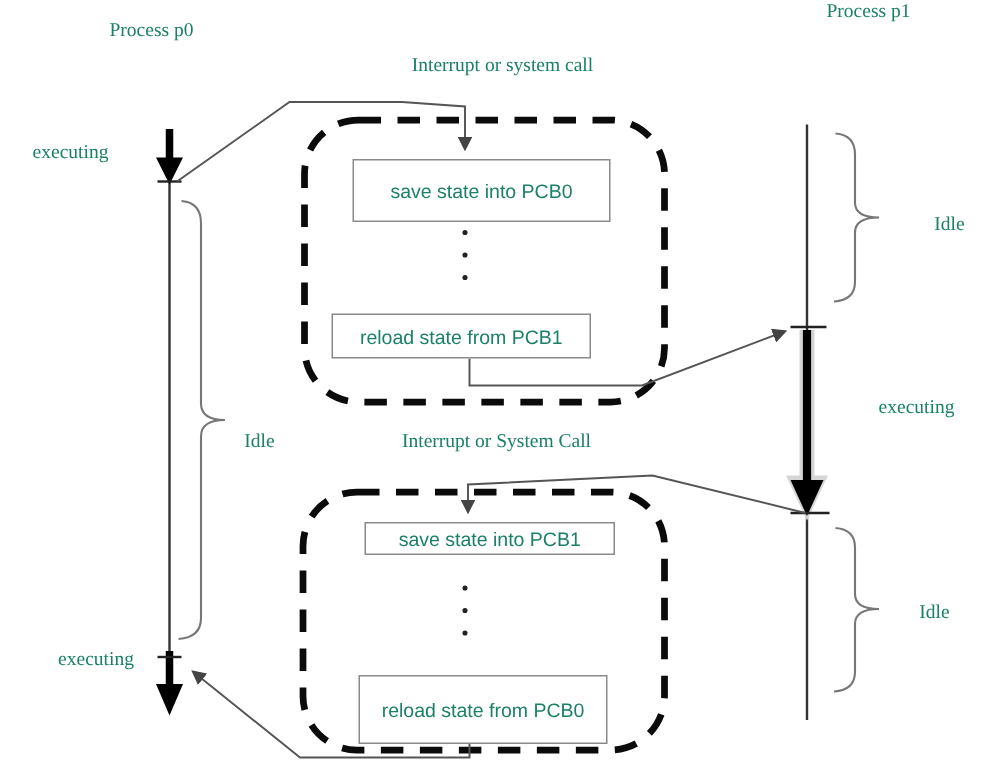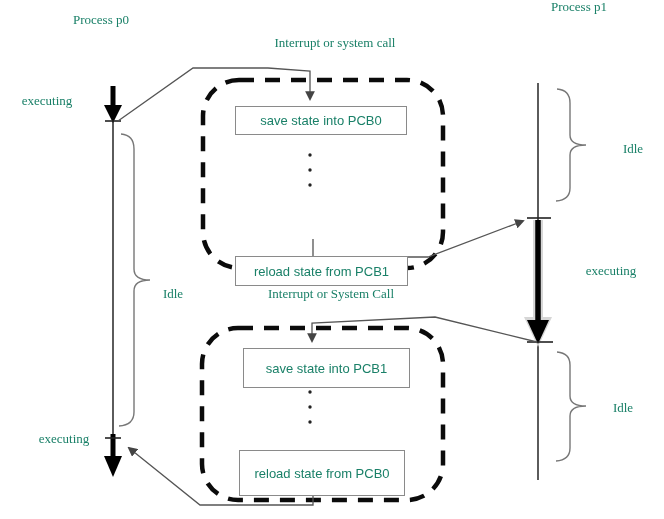--- a/index.html
+++ b/index.html
@@ -103,18 +103,18 @@
   <div class="lbl" style="left:47px;top:94px;">executing</div>
   <div class="lbl" style="left:173px;top:287px;">Idle</div>
   <div class="lbl" style="left:64px;top:432px;">executing</div>
 
   <div class="lbl" style="left:331px;top:287px;">Interrupt or System Call</div>
 
   <div class="lbl" style="left:633px;top:142px;">Idle</div>
   <div class="lbl" style="left:611px;top:264px;">executing</div>
   <div class="lbl" style="left:623px;top:401px;">Idle</div>
 
-  <div class="obox" style="left:235px;top:106px;width:172px;height:29px;">save state into PCB0</div>
-  <div class="obox" style="left:235px;top:209px;width:173px;height:30px;margin-top:47px;">reload state from PCB1</div>
-  <div class="obox" style="left:243px;top:348px;width:167px;height:40px;">save state into PCB1</div>
+  <div class="obox" style="left:235px;top:106px;width:172px;height:42px;">save state into PCB0</div>
+  <div class="obox" style="left:221px;top:209px;width:173px;height:30px;">reload state from PCB1</div>
+  <div class="obox" style="left:243px;top:348px;width:167px;height:22px;">save state into PCB1</div>
   <div class="obox" style="left:239px;top:450px;width:166px;height:46px;">reload state from PCB0</div>
 
 </div>
 
 </body></html>

